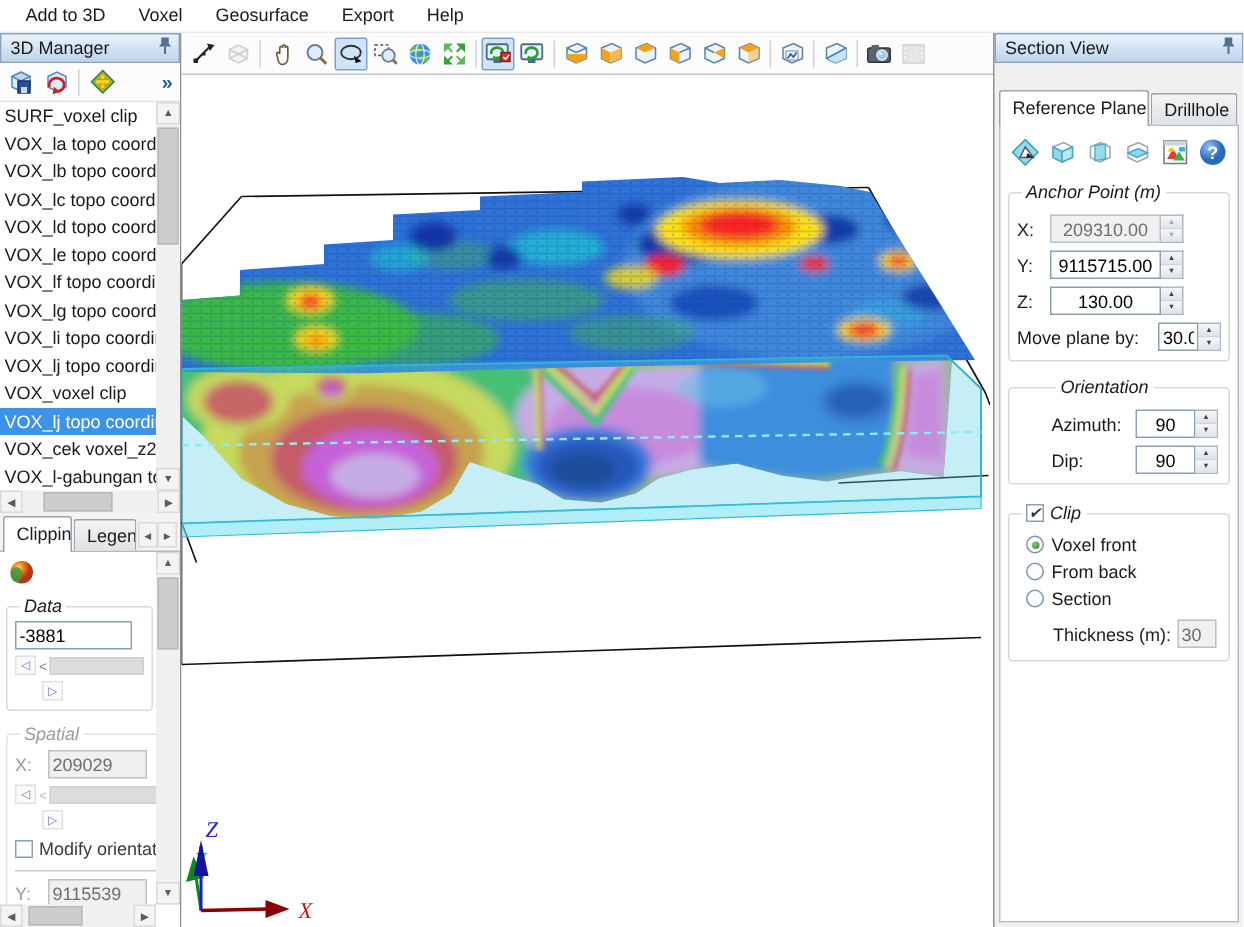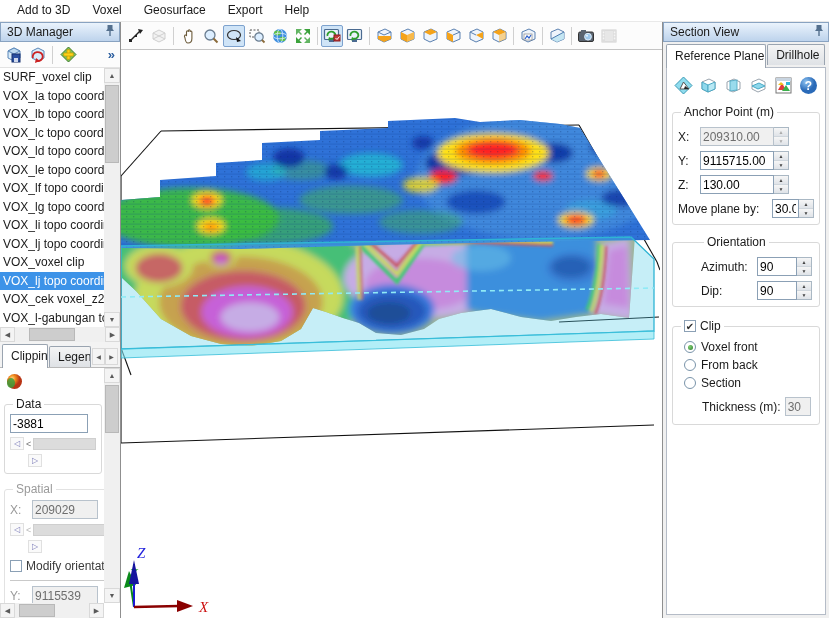--- a/index.html
+++ b/index.html
@@ -54,21 +54,21 @@
   .tab-arrows { margin-left:auto; display:flex; margin-bottom:2px; }
   .tab-arrows .scroll-btn { width:13px; height:17px; font-size:6px; }
 
   .clip-panel { flex:1; position:relative; background:#fff; }
   .clip-body { position:absolute; left:0; top:0; right:16px; bottom:15px; overflow:hidden; padding:3px 2px 0 4px; }
   .clip-vscroll { position:absolute; right:0; top:0; bottom:15px; width:16px; background:#f0f0f0;
     display:flex; flex-direction:column; }
   .clip-hscroll { position:absolute; left:0; bottom:0; right:16px; height:15px; background:#f0f0f0; display:flex; }
 
   fieldset { border:1px solid #d9d9d9; border-radius:3px; padding:3px 5px 6px; margin-top:4px; }
-  legend { padding:0 3px; margin-left:3px; }
+  legend { padding:0 3px; margin-left:3px;font-style:italic; }
   fieldset.grayed, fieldset.grayed legend { color:#9a9a9a; border-color:#e2e2e2; }
 
   .txt { border:1px solid #8ba0b5; background:#fff; height:19px; font-family:"Liberation Sans",sans-serif;
     font-size:12px; padding:0 2px; }
   .txt:disabled { background:#f0f0f0; color:#6e6e6e; border-color:#b8c2cc; }
 
   .slider-row { display:flex; align-items:center; gap:2px; margin-top:4px; }
   .mini-btn { width:14px; height:13px; display:flex; align-items:center; justify-content:center;
     font-size:8px; color:#7a7ab8; background:#fafafa; border:1px solid #e0e0e0; }
   .slider-track { flex:1; height:12px; background:#dcdcdc; border:1px solid #cfcfcf; }
@@ -80,27 +80,27 @@
 
   
   .center-col { flex:1; display:flex; flex-direction:column; min-width:0; }
   .main-toolbar { height:28px; display:flex; align-items:center; padding:0 4px; gap:1px;
     background:#fcfcfc; border-bottom:1px solid #c4c4c4; }
   .viewport { flex:1; position:relative; background:#fff; }
   .viewport svg { position:absolute; inset:0; }
 
   
   .right-col { width:167px; border-left:1px solid #8f8f8f; background:#f0f0f0; display:flex; flex-direction:column; }
-  .sv-tabs { height:25px; display:flex; align-items:flex-start; padding:2px 3px 0; }
+  .sv-tabs { height:25px; display:flex; align-items:flex-end; padding:2px 3px 0;margin-top:16px; }
   .sv-page { flex:1; background:#fff; border:1px solid #b5bcc7; margin:0 3px 3px; padding:3px 5px; position:relative; }
   .sv-icons { display:flex; align-items:center; gap:3px; padding:3px 1px 5px; }
   .sv-icons .help { margin-left:auto; }
 
   .spinfield { display:flex; }
-  .spinfield input { width:74px; }
+  .spinfield input { width:74px;text-align:center; }
   .spinbtns { width:15px; display:flex; flex-direction:column; border:1px solid #aab8c4; border-left:none; }
   .spinbtns .sb { flex:1; background:linear-gradient(#f6f6f6,#dfe3e8); font-size:5px; color:#444;
     display:flex; align-items:center; justify-content:center; border-bottom:1px solid #cfd6dc; }
   .spinbtns .sb:last-child { border-bottom:none; }
   .spinfield.dis input { background:#f0f0f0; color:#6e6e6e; border-color:#b8c2cc; }
   .spinfield.dis .sb { color:#aaa; }
 
   .lbl-w18 { width:18px; }
   .radio-row { display:flex; align-items:center; gap:5px; margin:4px 0 0 6px; }
   .rb { width:12px; height:12px; border:1px solid #7a94aa; border-radius:50%; background:#fff; position:relative; flex:0 0 auto; }

